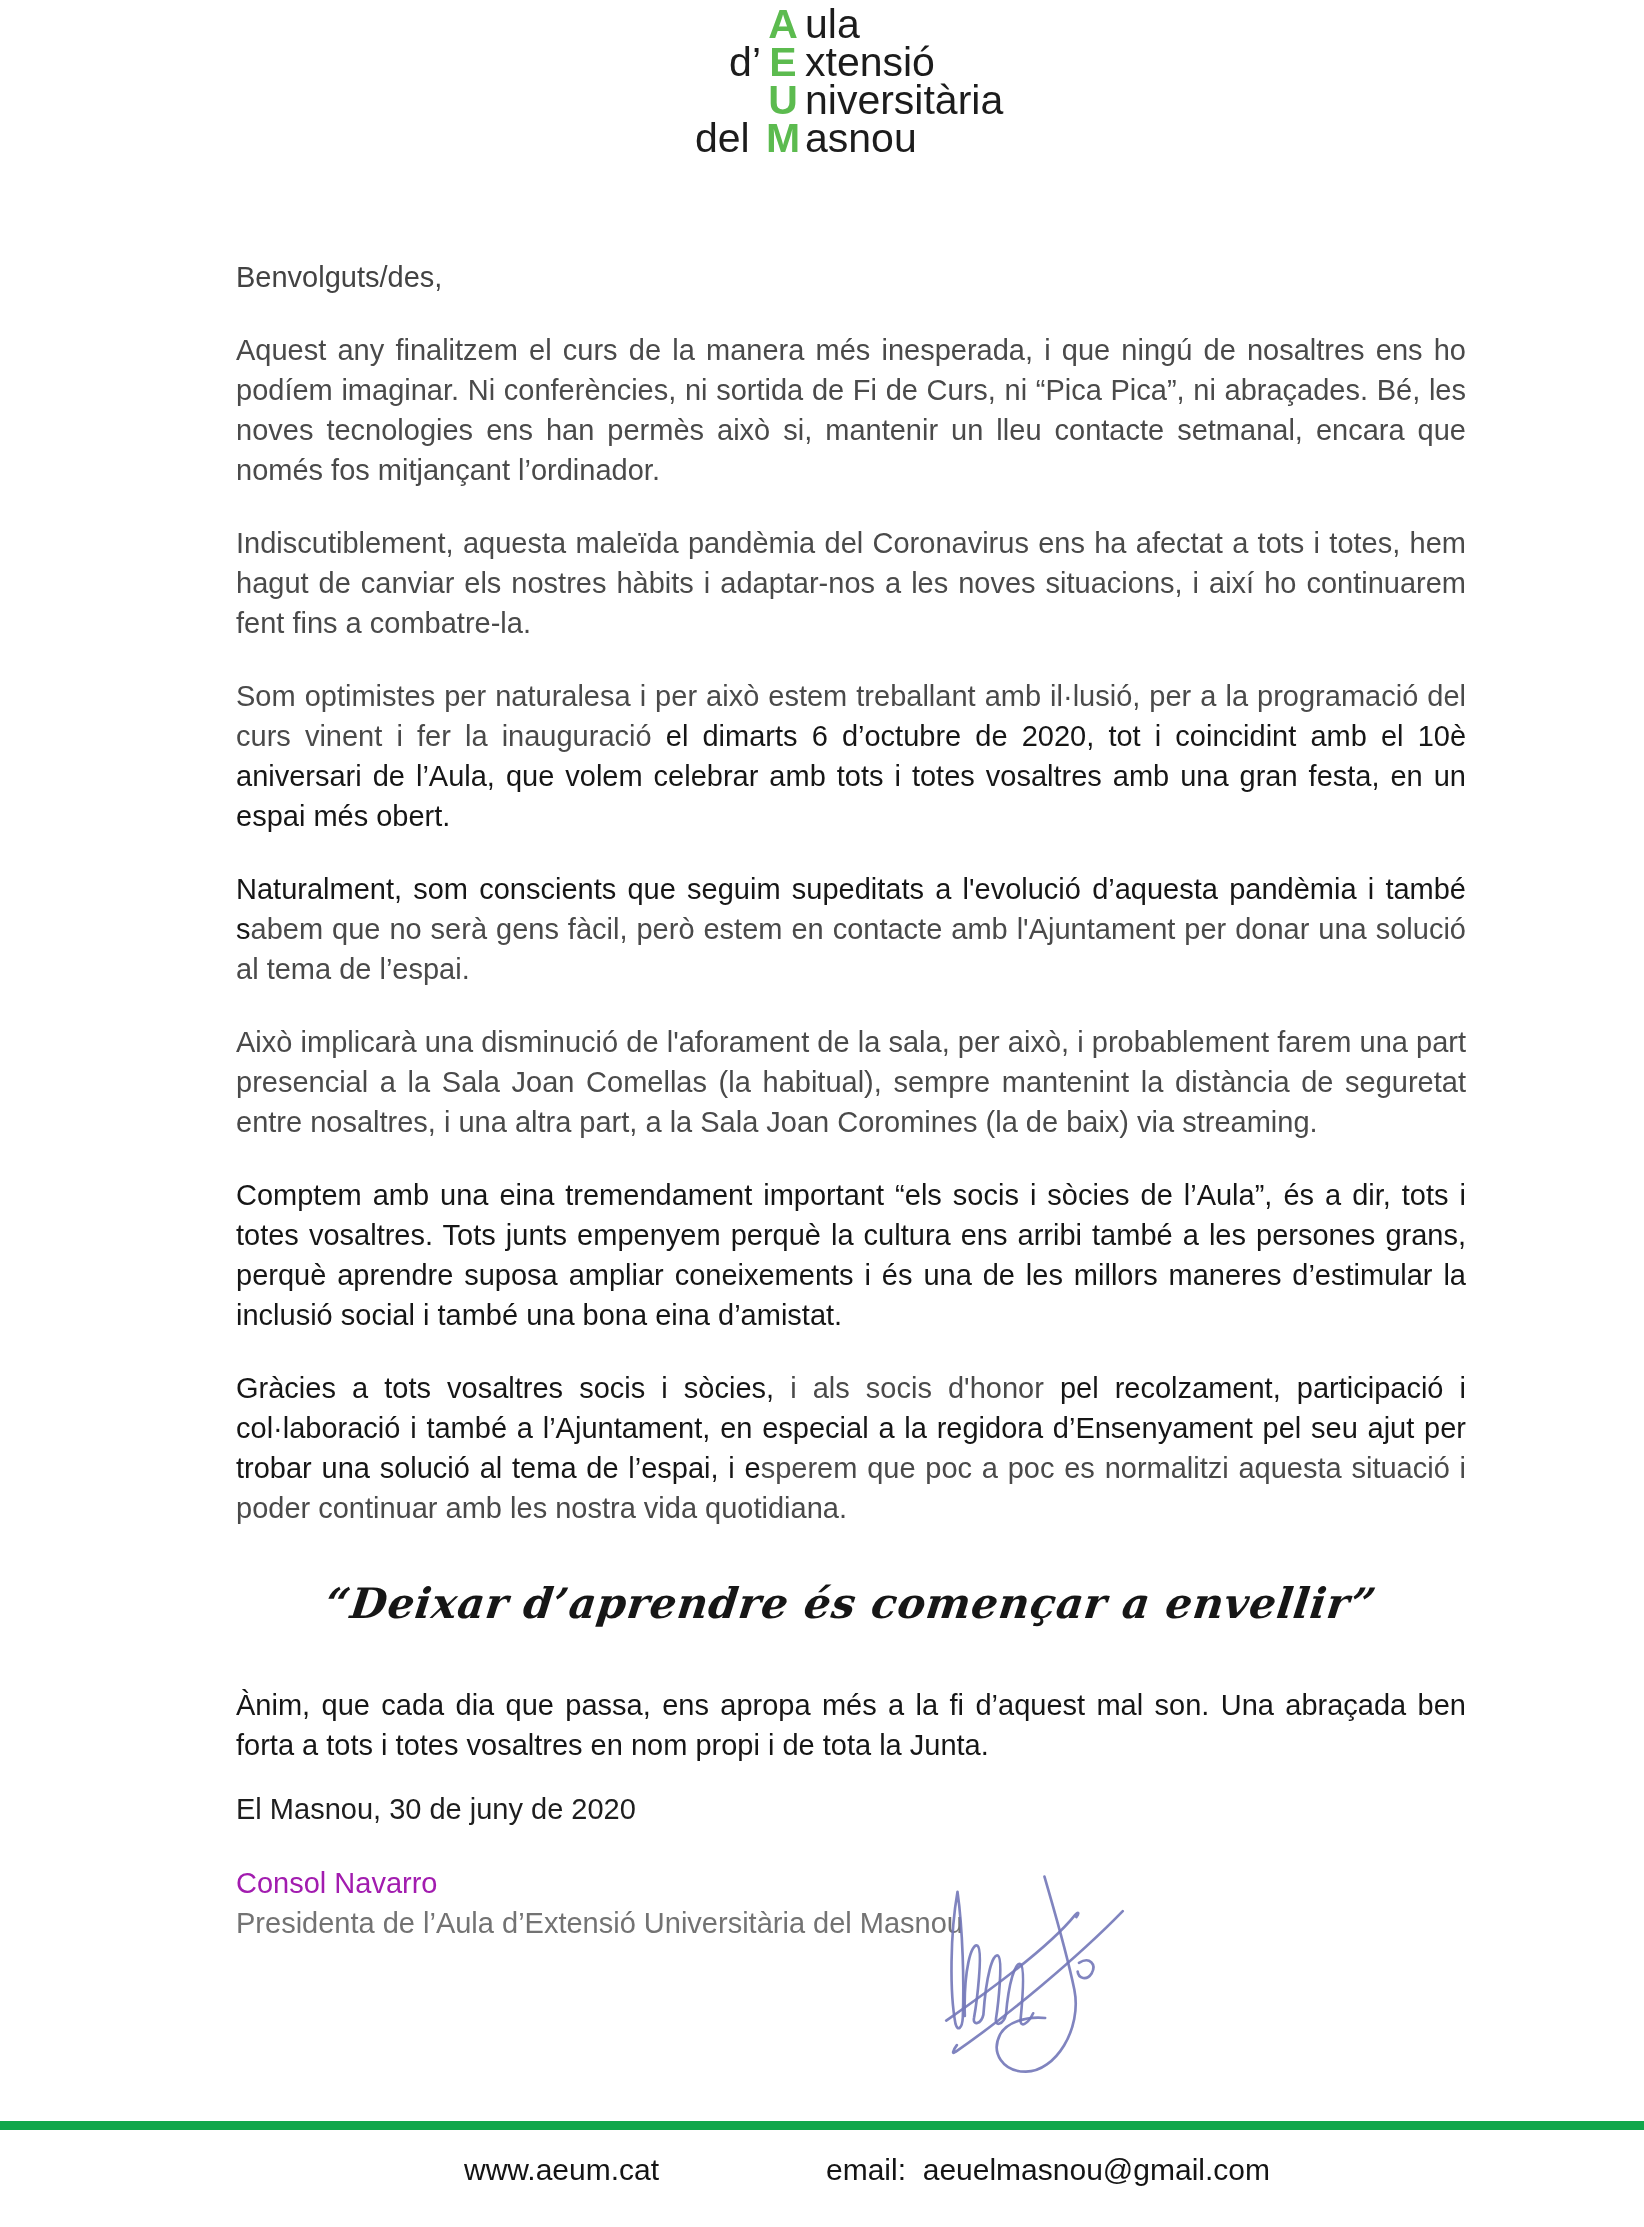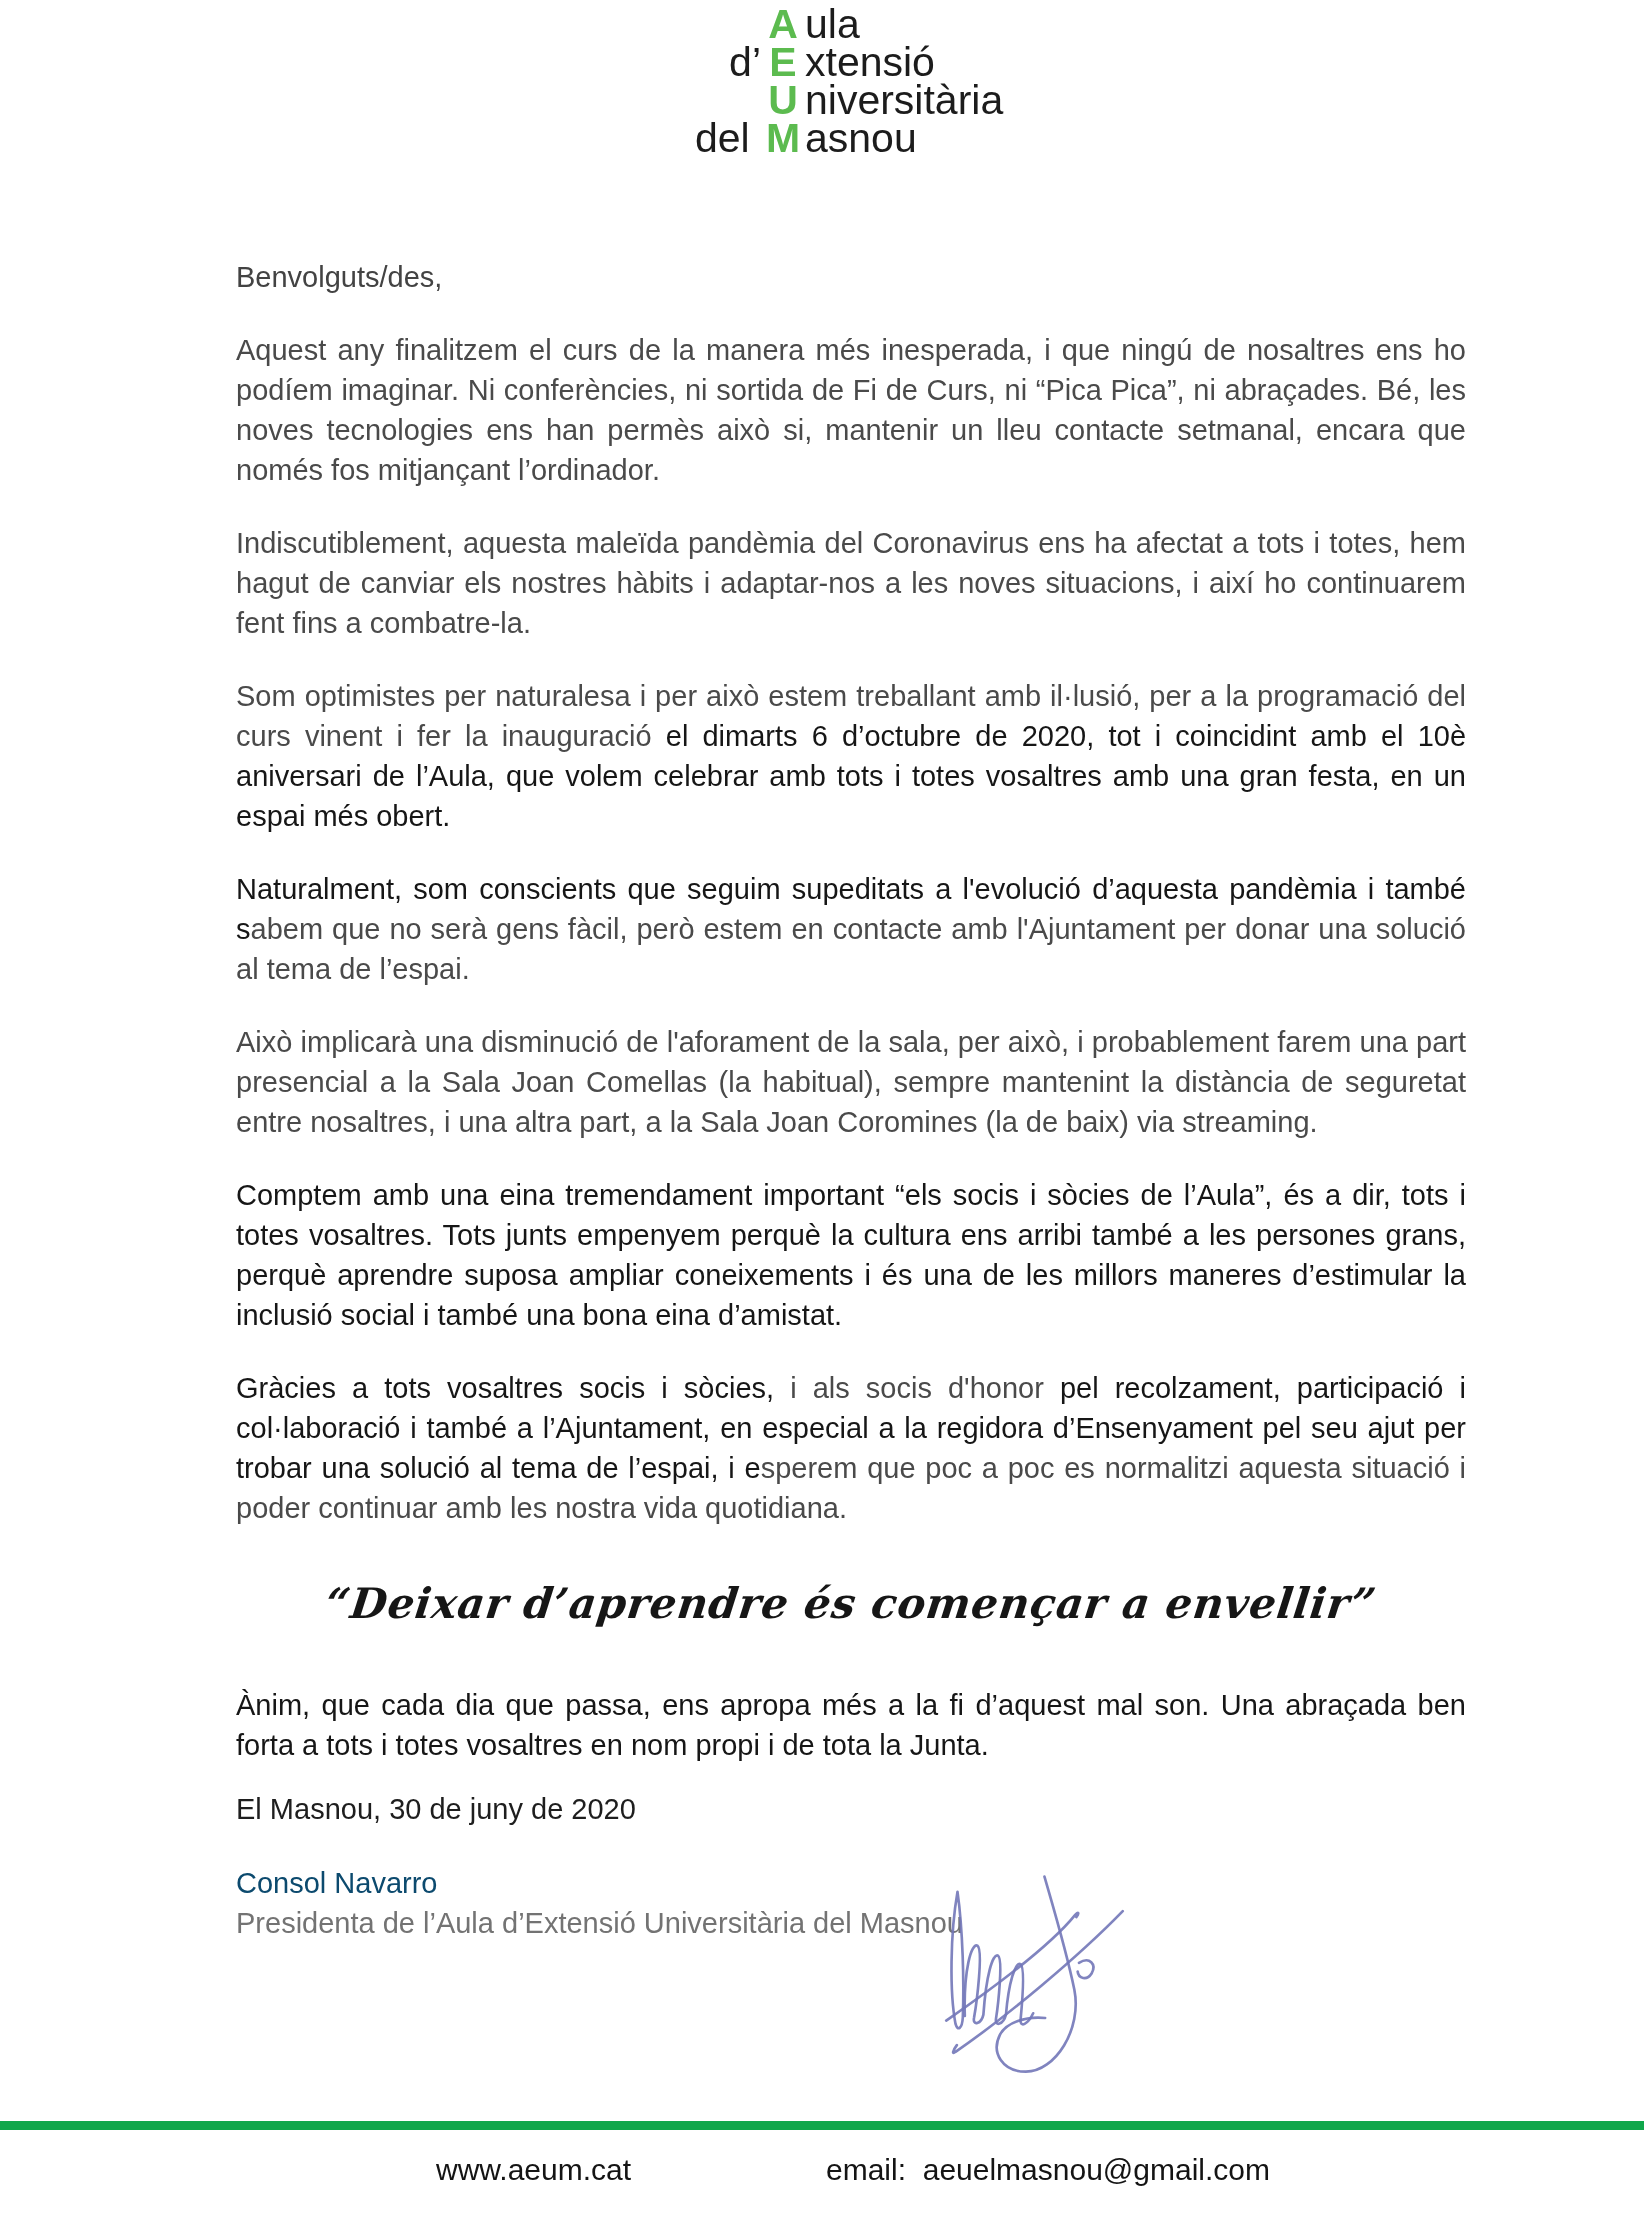--- a/index.html
+++ b/index.html
@@ -32,31 +32,31 @@
     text-align:center;
     font-family:"DejaVu Serif", serif;
     font-style:italic; font-weight:bold;
     font-size:42px; letter-spacing:0.7px;
     color:#101010;
     transform:skewX(-7deg);
     margin:56px 0 61px 0 !important;
   }
 
   .closing-date  { margin-top:24px !important; color:#1e1e1e; }
-  .signer-name   { margin-top:34px !important; color:#0c4a6e; }
+  .signer-name   { margin-top:34px !important; color:#a21caf; }
   .signer-title  { margin-top:0   !important; color:#737373; }
 
   
   .signature { position:absolute; left:925px; top:1850px; width:219px; height:239px; }
   .signature path { fill:none; stroke:#7277b8; stroke-width:4; stroke-linecap:round; stroke-linejoin:round; opacity:.9; }
 
   
   .footer-bar { position:absolute; left:0; top:2121px; width:1644px; height:8.6px; background:#10A74B; }
   .footer-text { position:absolute; top:2153px; left:0; width:1644px; font-size:30px; color:#141414; }
-  .footer-text .site  { position:absolute; left:436px; }
+  .footer-text .site  { position:absolute; left:464px; }
   .footer-text .email { position:absolute; left:826px; white-space:pre; }
 </style>
 </head>
 <body>
 
 <div class="page">
 
   <div class="logo">
     <div class="logo-line">
       <span class="pre"></span>

